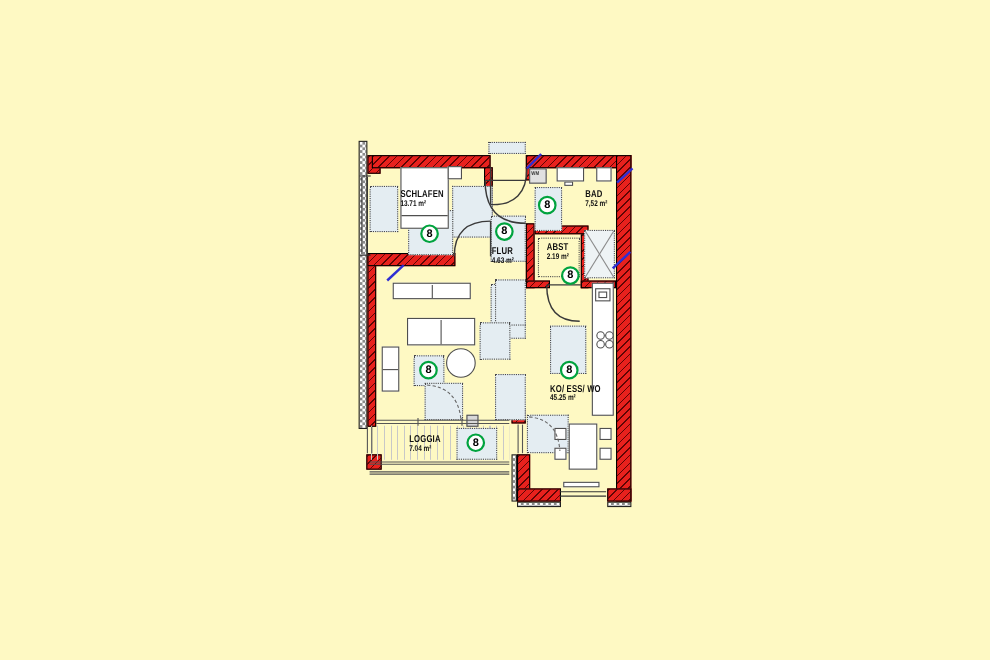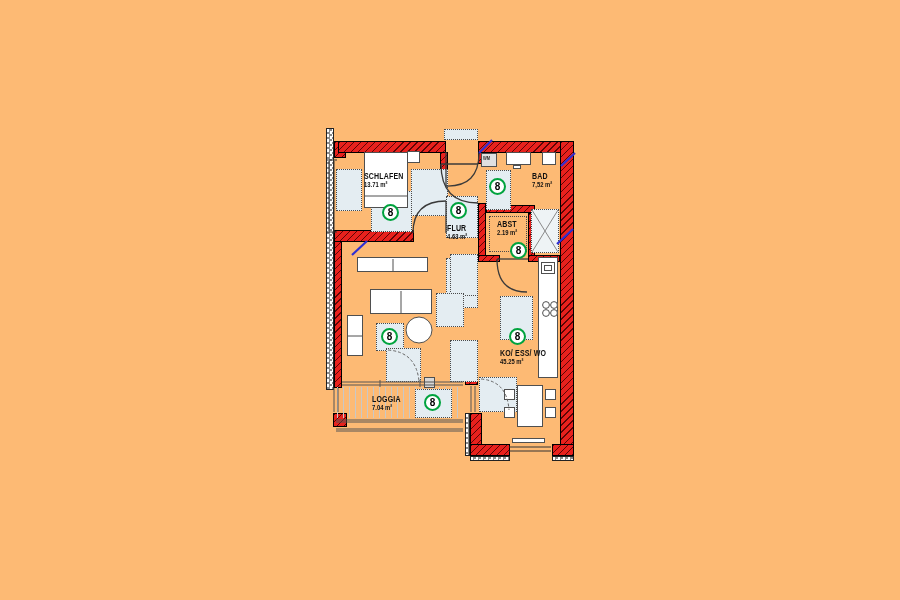--- a/index.html
+++ b/index.html
@@ -1,16 +1,16 @@
 <!DOCTYPE html>
 <html><head>
 <meta charset="utf-8">
 <style>
   html,body{margin:0;padding:0;background:#fff;}
-  #canvas{position:relative;width:900px;height:600px;background:#fdba74;overflow:hidden;
+  #canvas{position:relative;width:900px;height:600px;background:#fef9c3;overflow:hidden;
           font-family:"Liberation Sans",sans-serif;}
   .wall{position:absolute;background-color:#e8211d;
         background-image:repeating-linear-gradient(135deg,rgba(70,0,0,.85) 0 1px,transparent 1px 5px);
         border:1px solid #000;box-sizing:border-box;}
   .exist{position:absolute;background:repeating-conic-gradient(#8a8a8a 0% 25%,#ffffff 0% 50%) 0 0/5px 5px;
          border:1px solid #222;box-sizing:border-box;}
   .dash{position:absolute;border:1px dotted #4a4a4a;background:#e4edf2;box-sizing:border-box;}
   .dash.nf{background:transparent;}
   .furn{position:absolute;border:1px solid #4f4f4f;background:#fff;box-sizing:border-box;}
   .deck{position:absolute;background:repeating-linear-gradient(90deg,#c8c8c8 0 1px,transparent 1px 6px);}

